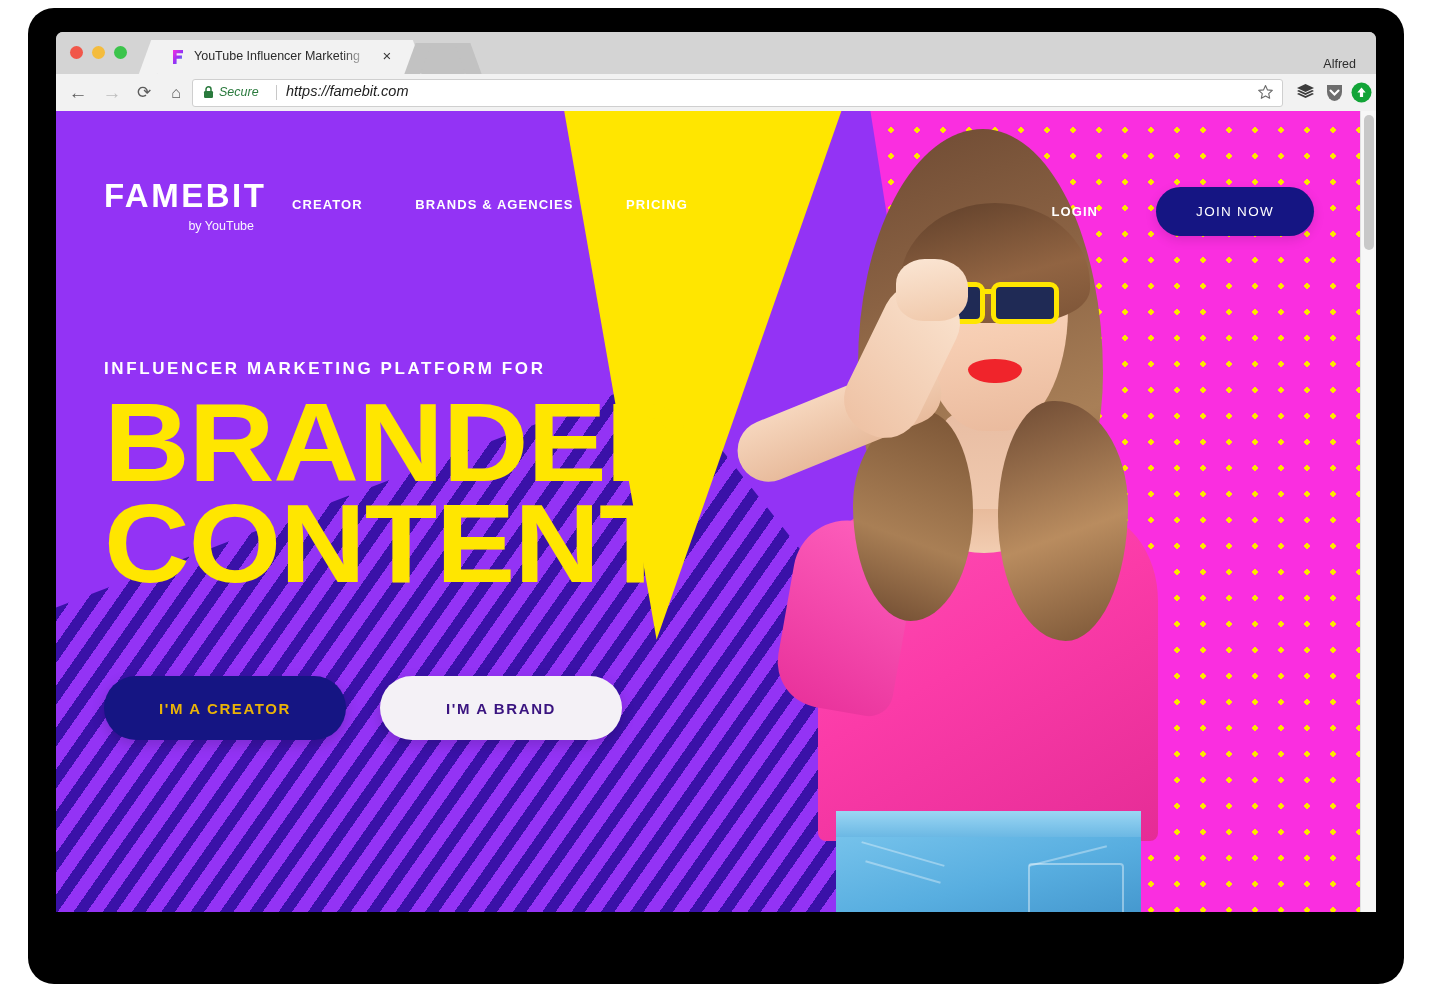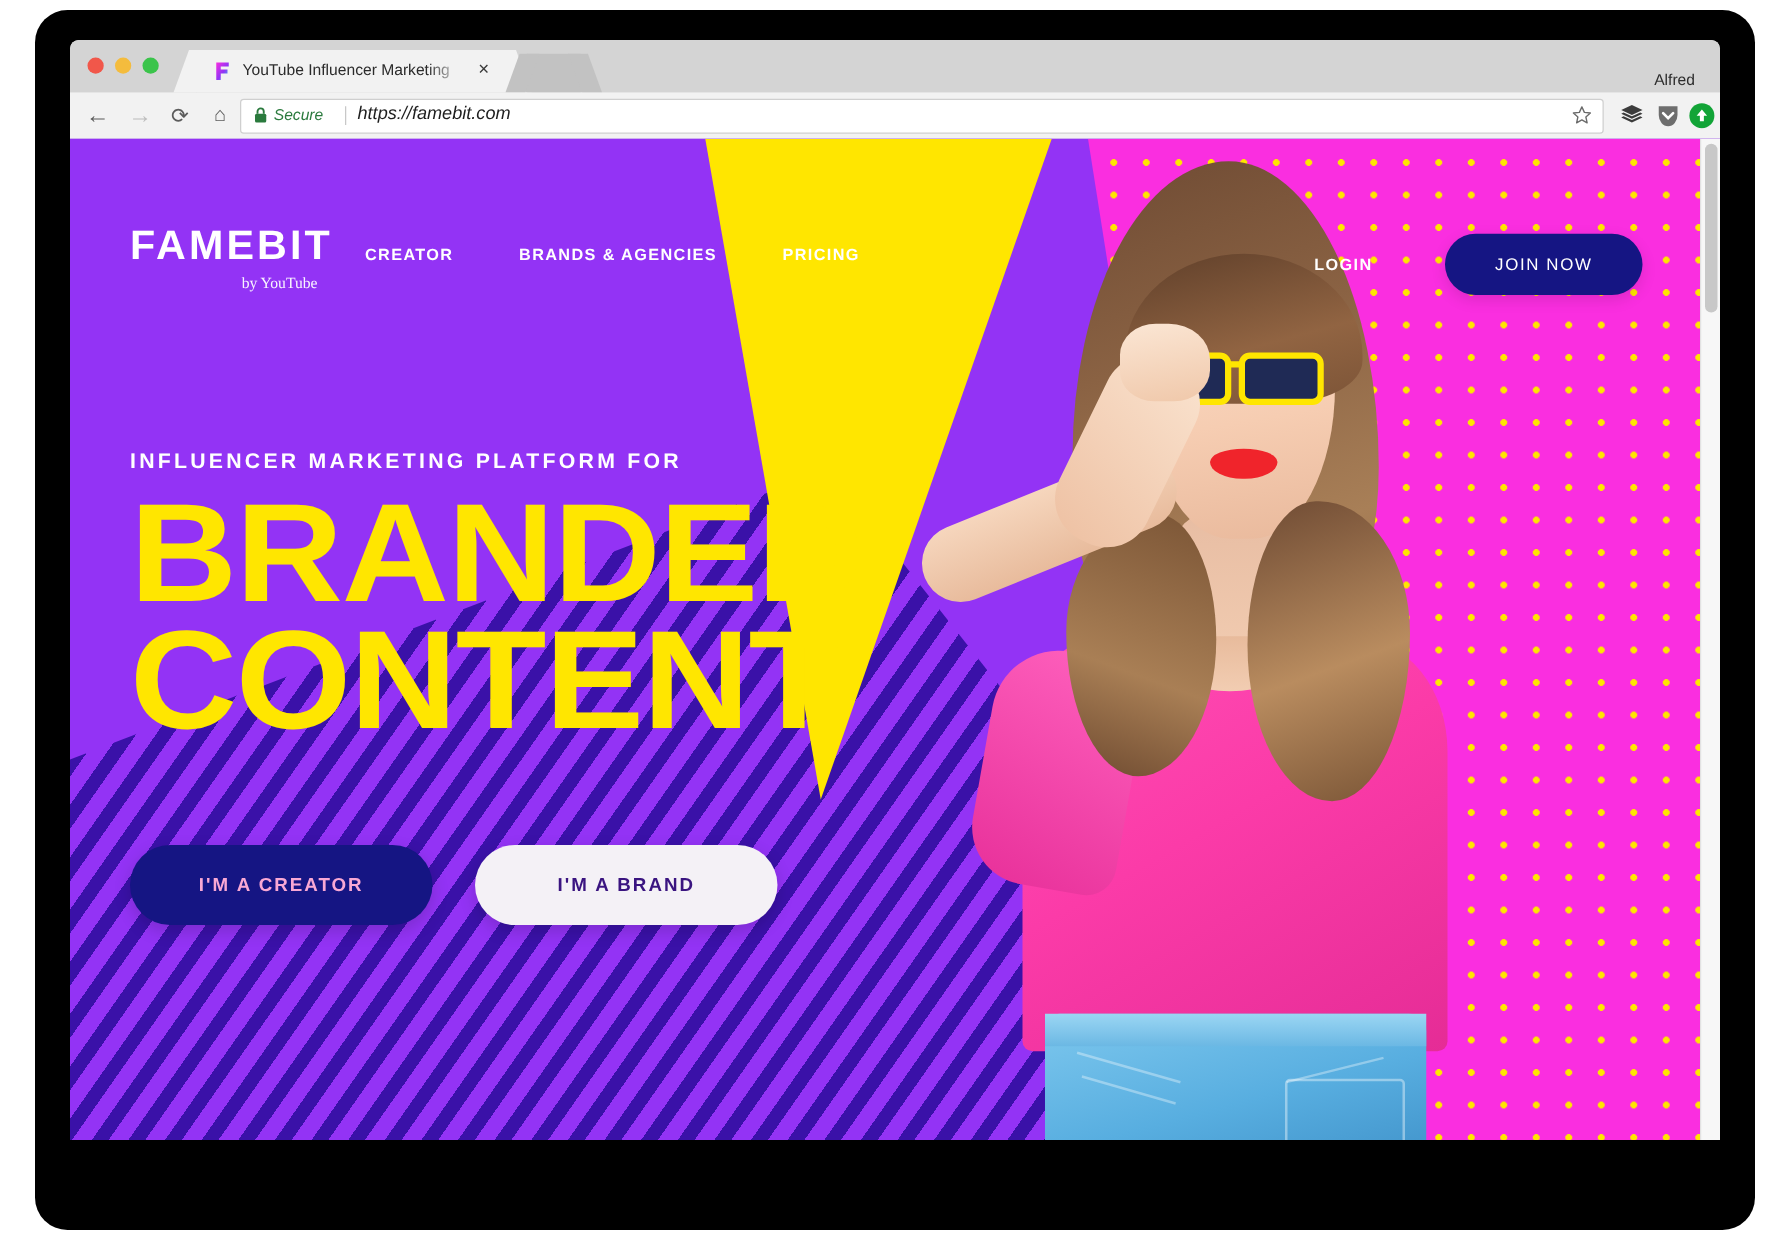--- a/index.html
+++ b/index.html
@@ -256,21 +256,21 @@
   #site-header{
     position:absolute;left:0;top:0;width:100%;height:160px;
   }
   #logo{position:absolute;left:48px;top:68px;width:150px;}
   #logo-word{
     font-size:33px;font-weight:bold;letter-spacing:2.5px;color:#fff;line-height:1;
     font-family:"Liberation Sans",sans-serif;
   }
   #logo-sub{
     margin-top:7px;text-align:right;font-size:12.5px;color:#fff;opacity:.95;
-    font-family:Liberation Serif, serif;
+    font-family:Liberation Sans, sans-serif;
   }
   #nav-left{position:absolute;left:236px;top:84px;}
   #nav-left a,#nav-right a{
     color:#fff;text-decoration:none;font-size:13px;font-weight:bold;
     letter-spacing:1.1px;margin-right:48px;display:inline-block;
   }
   #nav-right{position:absolute;right:62px;top:76px;display:flex;align-items:center;gap:32px;}
   #login-link{margin-right:26px !important;}
   #join-btn{
     background:#151583;color:#fff;font-size:13.5px;font-weight:normal;
@@ -295,21 +295,21 @@
     position:relative;
   }
 
   #cta-row{position:absolute;left:48px;top:565px;display:flex;gap:34px;}
   .cta{
     border:none;border-radius:34px;font-size:15px;font-weight:bold;
     letter-spacing:1.6px;cursor:pointer;padding:0;
     height:64px;font-family:"Liberation Sans",sans-serif;
     box-shadow:0 5px 14px rgba(0,0,0,.16);
   }
-  #cta-creator{width:242px;background:#151583;color:#f9a8d4;}
+  #cta-creator{width:242px;background:#151583;color:#eab308;}
   #cta-brand{width:242px;background:#F4F1F6;color:#3A1480;}
 
   
   #scrollbar-track{
     position:absolute;right:0;top:0;width:15px;height:100%;
     background:#f7f7f7;border-left:1px solid #e2e2e2;
   }
   #scrollbar-thumb{
     position:absolute;right:2px;top:4px;width:10px;height:135px;
     background:#c8c8c8;border-radius:6px;

